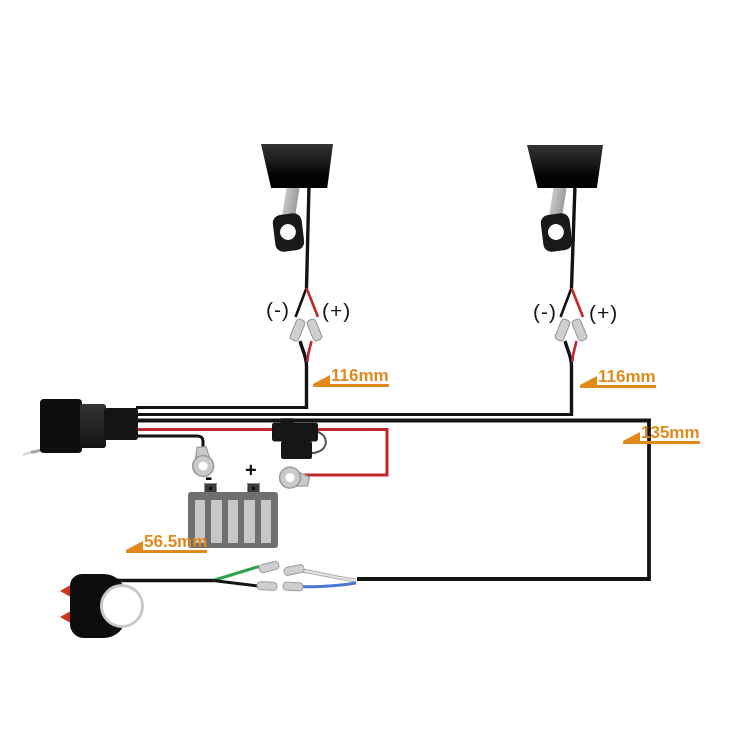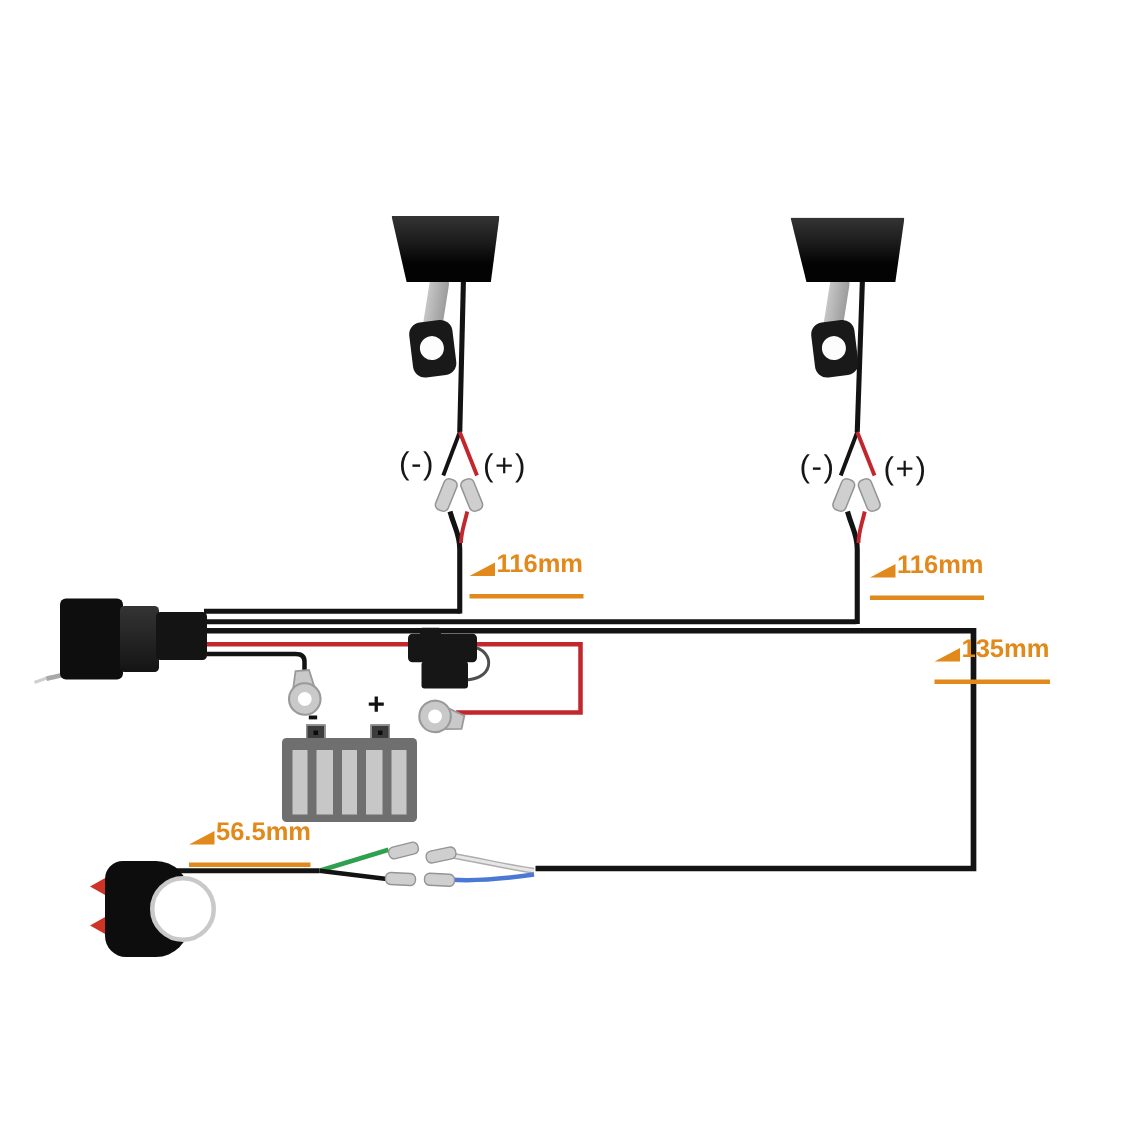--- a/index.html
+++ b/index.html
@@ -46,21 +46,21 @@
   .switch-ring{
     border-radius:50%;background:#ffffff;border:3px solid #c9c9c9;box-sizing:border-box;
   }
   .red-wedge{width:0;height:0;border-top:9px solid transparent;border-bottom:9px solid transparent;border-right:16px solid #cf3227;}
   
   .polarity{color:#161616;font-size:21px;line-height:1;letter-spacing:1px;}
   .batt-sign{color:#111;font-weight:700;line-height:1;}
   .dim{
     color:var(--orange);font-size:17px;font-weight:700;line-height:1;
     display:flex;align-items:flex-end;gap:1px;
-    border-bottom:3px solid var(--orange);padding-bottom:12px;
+    border-bottom:3px solid var(--orange);padding-bottom:0;
   }
   .dim .arrow{width:0;height:0;border-bottom:9px solid var(--orange);border-left:17px solid transparent;}
 </style>
 </head>
 <body>
 
 <div id="stage">
 
   <svg class="abs" style="left:0;top:0" width="750" height="750" viewBox="0 0 750 750">
 
@@ -182,18 +182,18 @@
     <span>116mm</span>
   </div>
   <div class="abs dim" style="left:580px;top:368px">
     <span class="arrow"></span>
     <span>116mm</span>
   </div>
   <div class="abs dim" style="left:623px;top:424px">
     <span class="arrow"></span>
     <span>135mm</span>
   </div>
-  <div class="abs dim" style="left:126px;top:546px">
+  <div class="abs dim" style="left:126px;top:533px">
     <span class="arrow"></span>
     <span>56.5mm</span>
   </div>
 
 </div>
 
 </body></html>

